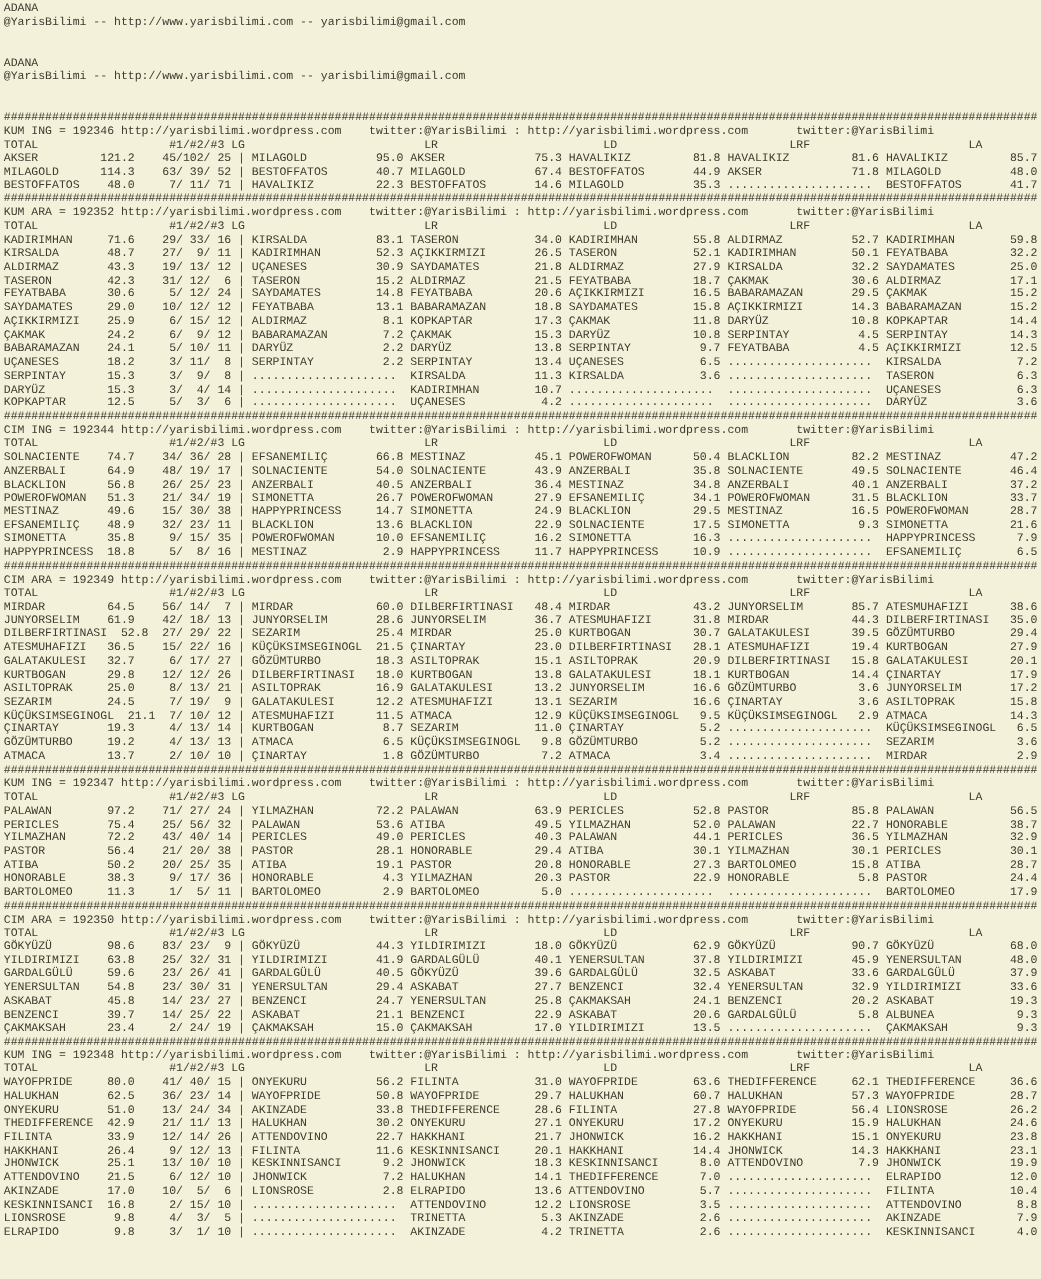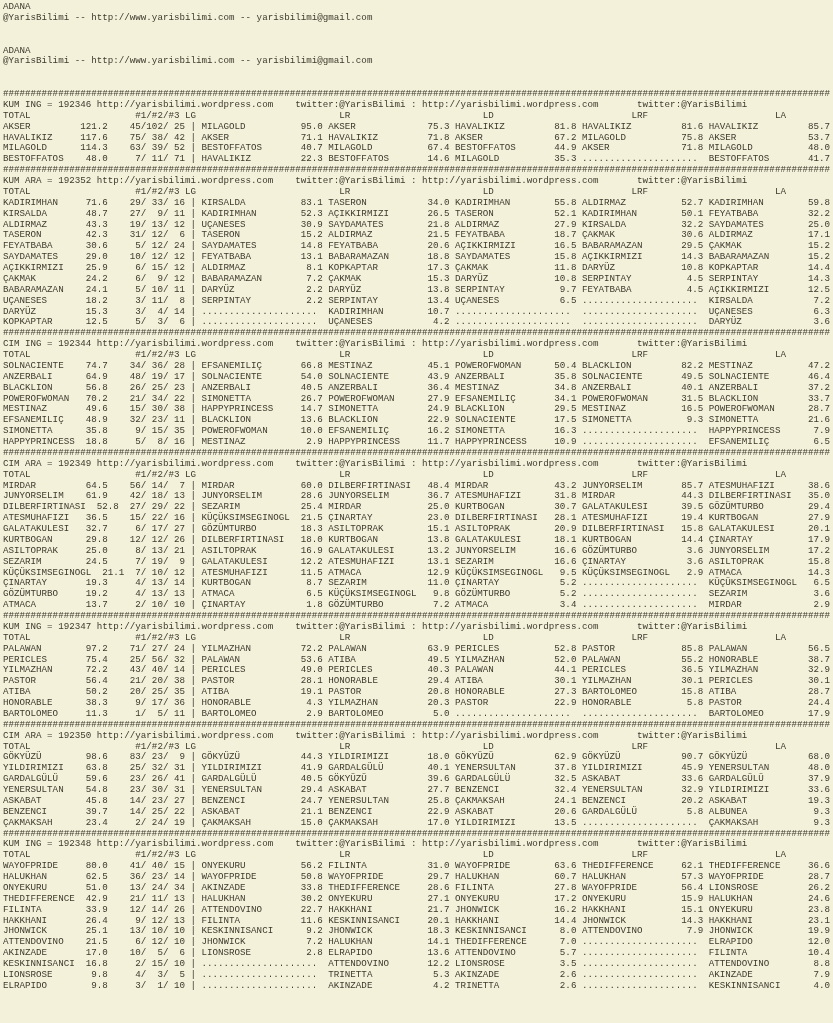--- a/index.html
+++ b/index.html
@@ -22,45 +22,45 @@
     <pre class="ln">ADANA</pre>
     <pre class="ln">@YarisBilimi -- http://www.yarisbilimi.com -- yarisbilimi@gmail.com</pre>
     <pre class="ln"> </pre>
     <pre class="ln"> </pre>
   </div>
   <div id="sections">
       <pre class="ln">######################################################################################################################################################</pre>
       <pre class="ln">KUM ING = 192346 http://yarisbilimi.wordpress.com    twitter:@YarisBilimi : http://yarisbilimi.wordpress.com       twitter:@YarisBilimi</pre>
       <pre class="ln">TOTAL                   #1/#2/#3 LG                          LR                        LD                         LRF                       LA</pre>
       <pre class="ln">AKSER         121.2    45/102/ 25 | MILAGOLD          95.0 AKSER             75.3 HAVALIKIZ         81.8 HAVALIKIZ         81.6 HAVALIKIZ         85.7</pre>
-      <pre class="ln">HAVALIKIZ     117.6    75/ 38/ 42 | AKSER             71.1 HAVALIKIZ         71.8 AKSER             67.2 MILAGOLD          75.8 AKSER             53.7</pre>
       <pre class="ln">MILAGOLD      114.3    63/ 39/ 52 | BESTOFFATOS       40.7 MILAGOLD          67.4 BESTOFFATOS       44.9 AKSER             71.8 MILAGOLD          48.0</pre>
       <pre class="ln">BESTOFFATOS    48.0     7/ 11/ 71 | HAVALIKIZ         22.3 BESTOFFATOS       14.6 MILAGOLD          35.3 .....................  BESTOFFATOS       41.7</pre>
       <pre class="ln">######################################################################################################################################################</pre>
       <pre class="ln">KUM ARA = 192352 http://yarisbilimi.wordpress.com    twitter:@YarisBilimi : http://yarisbilimi.wordpress.com       twitter:@YarisBilimi</pre>
       <pre class="ln">TOTAL                   #1/#2/#3 LG                          LR                        LD                         LRF                       LA</pre>
       <pre class="ln">KADIRIMHAN     71.6    29/ 33/ 16 | KIRSALDA          83.1 TASERON           34.0 KADIRIMHAN        55.8 ALDIRMAZ          52.7 KADIRIMHAN        59.8</pre>
       <pre class="ln">KIRSALDA       48.7    27/  9/ 11 | KADIRIMHAN        52.3 AÇIKKIRMIZI       26.5 TASERON           52.1 KADIRIMHAN        50.1 FEYATBABA         32.2</pre>
       <pre class="ln">ALDIRMAZ       43.3    19/ 13/ 12 | UÇANESES          30.9 SAYDAMATES        21.8 ALDIRMAZ          27.9 KIRSALDA          32.2 SAYDAMATES        25.0</pre>
       <pre class="ln">TASERON        42.3    31/ 12/  6 | TASERON           15.2 ALDIRMAZ          21.5 FEYATBABA         18.7 ÇAKMAK            30.6 ALDIRMAZ          17.1</pre>
       <pre class="ln">FEYATBABA      30.6     5/ 12/ 24 | SAYDAMATES        14.8 FEYATBABA         20.6 AÇIKKIRMIZI       16.5 BABARAMAZAN       29.5 ÇAKMAK            15.2</pre>
       <pre class="ln">SAYDAMATES     29.0    10/ 12/ 12 | FEYATBABA         13.1 BABARAMAZAN       18.8 SAYDAMATES        15.8 AÇIKKIRMIZI       14.3 BABARAMAZAN       15.2</pre>
       <pre class="ln">AÇIKKIRMIZI    25.9     6/ 15/ 12 | ALDIRMAZ           8.1 KOPKAPTAR         17.3 ÇAKMAK            11.8 DARYÜZ            10.8 KOPKAPTAR         14.4</pre>
       <pre class="ln">ÇAKMAK         24.2     6/  9/ 12 | BABARAMAZAN        7.2 ÇAKMAK            15.3 DARYÜZ            10.8 SERPINTAY          4.5 SERPINTAY         14.3</pre>
       <pre class="ln">BABARAMAZAN    24.1     5/ 10/ 11 | DARYÜZ             2.2 DARYÜZ            13.8 SERPINTAY          9.7 FEYATBABA          4.5 AÇIKKIRMIZI       12.5</pre>
       <pre class="ln">UÇANESES       18.2     3/ 11/  8 | SERPINTAY          2.2 SERPINTAY         13.4 UÇANESES           6.5 .....................  KIRSALDA           7.2</pre>
+      <pre class="ln">SERPINTAY      15.3     3/  9/  8 | .....................  KIRSALDA          11.3 KIRSALDA           3.6 .....................  TASERON            6.3</pre>
       <pre class="ln">DARYÜZ         15.3     3/  4/ 14 | .....................  KADIRIMHAN        10.7 .....................  .....................  UÇANESES           6.3</pre>
       <pre class="ln">KOPKAPTAR      12.5     5/  3/  6 | .....................  UÇANESES           4.2 .....................  .....................  DARYÜZ             3.6</pre>
       <pre class="ln">######################################################################################################################################################</pre>
       <pre class="ln">CIM ING = 192344 http://yarisbilimi.wordpress.com    twitter:@YarisBilimi : http://yarisbilimi.wordpress.com       twitter:@YarisBilimi</pre>
       <pre class="ln">TOTAL                   #1/#2/#3 LG                          LR                        LD                         LRF                       LA</pre>
       <pre class="ln">SOLNACIENTE    74.7    34/ 36/ 28 | EFSANEMILIÇ       66.8 MESTINAZ          45.1 POWEROFWOMAN      50.4 BLACKLION         82.2 MESTINAZ          47.2</pre>
       <pre class="ln">ANZERBALI      64.9    48/ 19/ 17 | SOLNACIENTE       54.0 SOLNACIENTE       43.9 ANZERBALI         35.8 SOLNACIENTE       49.5 SOLNACIENTE       46.4</pre>
       <pre class="ln">BLACKLION      56.8    26/ 25/ 23 | ANZERBALI         40.5 ANZERBALI         36.4 MESTINAZ          34.8 ANZERBALI         40.1 ANZERBALI         37.2</pre>
-      <pre class="ln">POWEROFWOMAN   70.2    21/ 34/ 22 | SIMONETTA         26.7 POWEROFWOMAN      27.9 EFSANEMILIÇ       34.1 POWEROFWOMAN      31.5 BLACKLION         33.7</pre>
+      <pre class="ln">POWEROFWOMAN   51.3    21/ 34/ 19 | SIMONETTA         26.7 POWEROFWOMAN      27.9 EFSANEMILIÇ       34.1 POWEROFWOMAN      31.5 BLACKLION         33.7</pre>
       <pre class="ln">MESTINAZ       49.6    15/ 30/ 38 | HAPPYPRINCESS     14.7 SIMONETTA         24.9 BLACKLION         29.5 MESTINAZ          16.5 POWEROFWOMAN      28.7</pre>
       <pre class="ln">EFSANEMILIÇ    48.9    32/ 23/ 11 | BLACKLION         13.6 BLACKLION         22.9 SOLNACIENTE       17.5 SIMONETTA          9.3 SIMONETTA         21.6</pre>
       <pre class="ln">SIMONETTA      35.8     9/ 15/ 35 | POWEROFWOMAN      10.0 EFSANEMILIÇ       16.2 SIMONETTA         16.3 .....................  HAPPYPRINCESS      7.9</pre>
       <pre class="ln">HAPPYPRINCESS  18.8     5/  8/ 16 | MESTINAZ           2.9 HAPPYPRINCESS     11.7 HAPPYPRINCESS     10.9 .....................  EFSANEMILIÇ        6.5</pre>
       <pre class="ln">######################################################################################################################################################</pre>
       <pre class="ln">CIM ARA = 192349 http://yarisbilimi.wordpress.com    twitter:@YarisBilimi : http://yarisbilimi.wordpress.com       twitter:@YarisBilimi</pre>
       <pre class="ln">TOTAL                   #1/#2/#3 LG                          LR                        LD                         LRF                       LA</pre>
       <pre class="ln">MIRDAR         64.5    56/ 14/  7 | MIRDAR            60.0 DILBERFIRTINASI   48.4 MIRDAR            43.2 JUNYORSELIM       85.7 ATESMUHAFIZI      38.6</pre>
       <pre class="ln">JUNYORSELIM    61.9    42/ 18/ 13 | JUNYORSELIM       28.6 JUNYORSELIM       36.7 ATESMUHAFIZI      31.8 MIRDAR            44.3 DILBERFIRTINASI   35.0</pre>
       <pre class="ln">DILBERFIRTINASI  52.8  27/ 29/ 22 | SEZARIM           25.4 MIRDAR            25.0 KURTBOGAN         30.7 GALATAKULESI      39.5 GÖZÜMTURBO        29.4</pre>
@@ -70,21 +70,21 @@
       <pre class="ln">ASILTOPRAK     25.0     8/ 13/ 21 | ASILTOPRAK        16.9 GALATAKULESI      13.2 JUNYORSELIM       16.6 GÖZÜMTURBO         3.6 JUNYORSELIM       17.2</pre>
       <pre class="ln">SEZARIM        24.5     7/ 19/  9 | GALATAKULESI      12.2 ATESMUHAFIZI      13.1 SEZARIM           16.6 ÇINARTAY           3.6 ASILTOPRAK        15.8</pre>
       <pre class="ln">KÜÇÜKSIMSEGINOGL  21.1  7/ 10/ 12 | ATESMUHAFIZI      11.5 ATMACA            12.9 KÜÇÜKSIMSEGINOGL   9.5 KÜÇÜKSIMSEGINOGL   2.9 ATMACA            14.3</pre>
       <pre class="ln">ÇINARTAY       19.3     4/ 13/ 14 | KURTBOGAN          8.7 SEZARIM           11.0 ÇINARTAY           5.2 .....................  KÜÇÜKSIMSEGINOGL   6.5</pre>
       <pre class="ln">GÖZÜMTURBO     19.2     4/ 13/ 13 | ATMACA             6.5 KÜÇÜKSIMSEGINOGL   9.8 GÖZÜMTURBO         5.2 .....................  SEZARIM            3.6</pre>
       <pre class="ln">ATMACA         13.7     2/ 10/ 10 | ÇINARTAY           1.8 GÖZÜMTURBO         7.2 ATMACA             3.4 .....................  MIRDAR             2.9</pre>
       <pre class="ln">######################################################################################################################################################</pre>
       <pre class="ln">KUM ING = 192347 http://yarisbilimi.wordpress.com    twitter:@YarisBilimi : http://yarisbilimi.wordpress.com       twitter:@YarisBilimi</pre>
       <pre class="ln">TOTAL                   #1/#2/#3 LG                          LR                        LD                         LRF                       LA</pre>
       <pre class="ln">PALAWAN        97.2    71/ 27/ 24 | YILMAZHAN         72.2 PALAWAN           63.9 PERICLES          52.8 PASTOR            85.8 PALAWAN           56.5</pre>
-      <pre class="ln">PERICLES       75.4    25/ 56/ 32 | PALAWAN           53.6 ATIBA             49.5 YILMAZHAN         52.0 PALAWAN           55.2 HONORABLE         38.7</pre>
+      <pre class="ln">PERICLES       75.4    25/ 56/ 32 | PALAWAN           53.6 ATIBA             49.5 YILMAZHAN         52.0 PALAWAN           22.7 HONORABLE         38.7</pre>
       <pre class="ln">YILMAZHAN      72.2    43/ 40/ 14 | PERICLES          49.0 PERICLES          40.3 PALAWAN           44.1 PERICLES          36.5 YILMAZHAN         32.9</pre>
       <pre class="ln">PASTOR         56.4    21/ 20/ 38 | PASTOR            28.1 HONORABLE         29.4 ATIBA             30.1 YILMAZHAN         30.1 PERICLES          30.1</pre>
       <pre class="ln">ATIBA          50.2    20/ 25/ 35 | ATIBA             19.1 PASTOR            20.8 HONORABLE         27.3 BARTOLOMEO        15.8 ATIBA             28.7</pre>
       <pre class="ln">HONORABLE      38.3     9/ 17/ 36 | HONORABLE          4.3 YILMAZHAN         20.3 PASTOR            22.9 HONORABLE          5.8 PASTOR            24.4</pre>
       <pre class="ln">BARTOLOMEO     11.3     1/  5/ 11 | BARTOLOMEO         2.9 BARTOLOMEO         5.0 .....................  .....................  BARTOLOMEO        17.9</pre>
       <pre class="ln">######################################################################################################################################################</pre>
       <pre class="ln">CIM ARA = 192350 http://yarisbilimi.wordpress.com    twitter:@YarisBilimi : http://yarisbilimi.wordpress.com       twitter:@YarisBilimi</pre>
       <pre class="ln">TOTAL                   #1/#2/#3 LG                          LR                        LD                         LRF                       LA</pre>
       <pre class="ln">GÖKYÜZÜ        98.6    83/ 23/  9 | GÖKYÜZÜ           44.3 YILDIRIMIZI       18.0 GÖKYÜZÜ           62.9 GÖKYÜZÜ           90.7 GÖKYÜZÜ           68.0</pre>
       <pre class="ln">YILDIRIMIZI    63.8    25/ 32/ 31 | YILDIRIMIZI       41.9 GARDALGÜLÜ        40.1 YENERSULTAN       37.8 YILDIRIMIZI       45.9 YENERSULTAN       48.0</pre>

